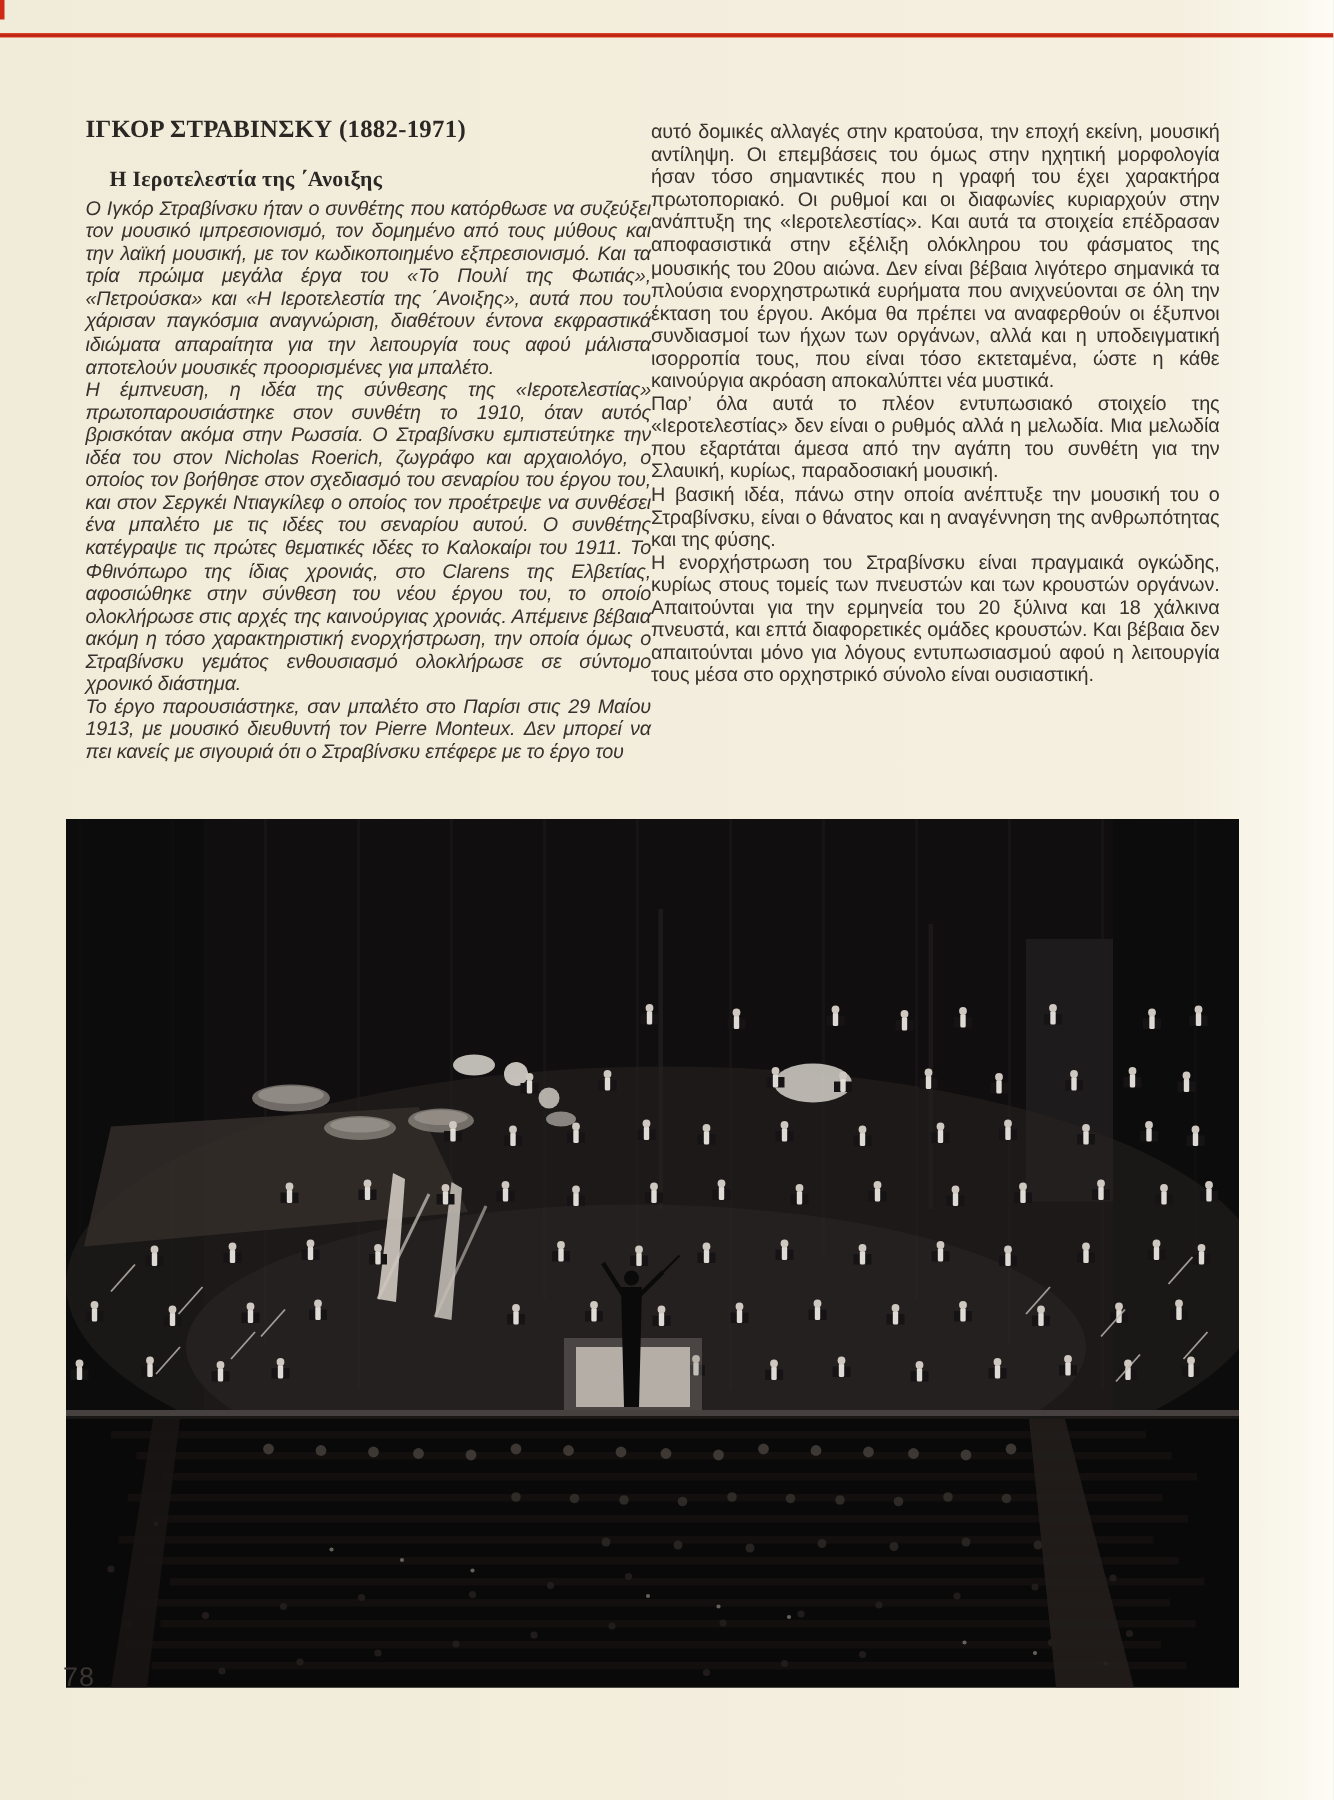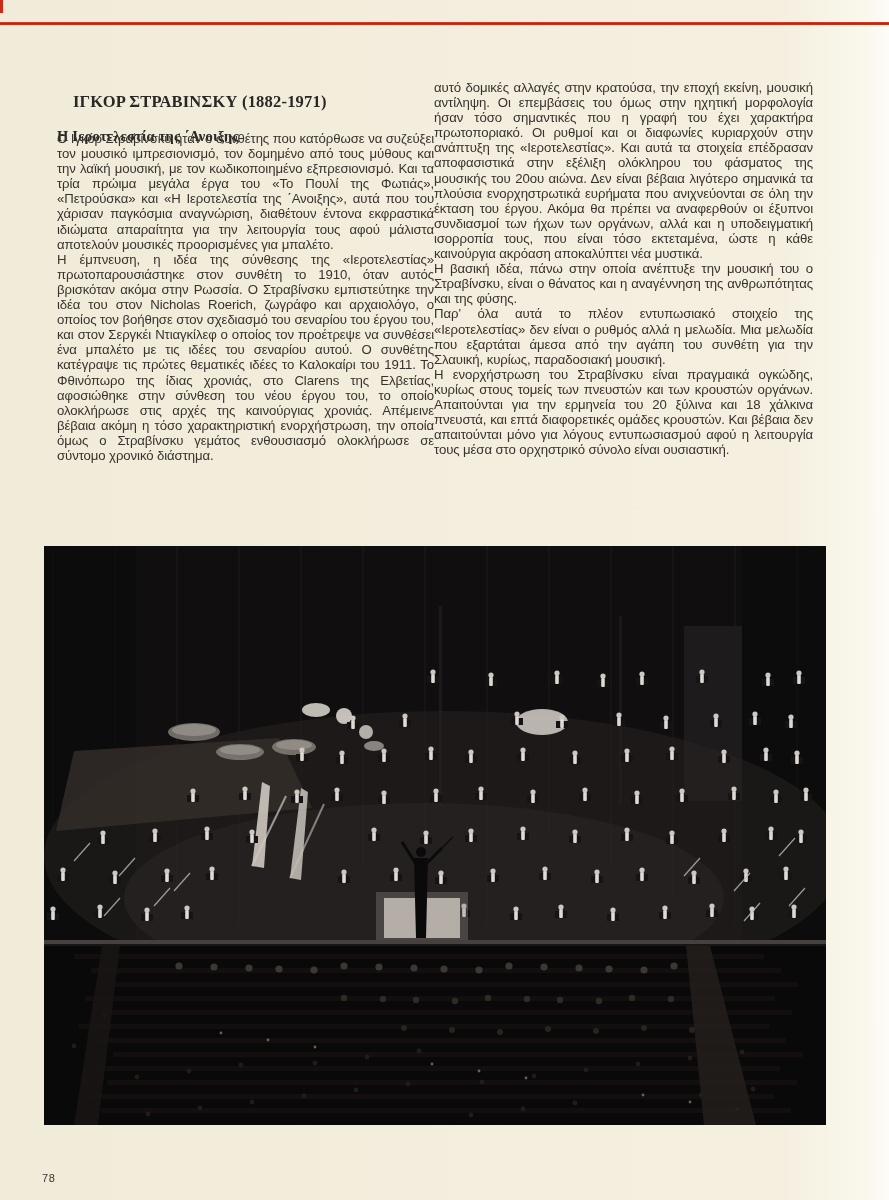--- a/index.html
+++ b/index.html
@@ -19,65 +19,66 @@
   .top-rule{
     position:absolute;left:0;top:22px;width:889px;height:3px;
     background:linear-gradient(#e0452a,#b92210 55%,#d8371e);
   }
   .article-header{
     position:absolute;left:57px;top:76px;width:380px;
     color:#2b2724;
     font-family:"Liberation Serif", serif;
   }
   .article-title{
-    margin:16px;font-size:16.5px;font-weight:700;letter-spacing:.2px;line-height:19px;
+    margin:0;font-size:16.5px;font-weight:700;letter-spacing:.2px;line-height:19px;
   }
   .article-subtitle{
-    margin:0;font-size:14.5px;font-weight:700;letter-spacing:.2px;line-height:18px;
+    margin:16px;font-size:14.5px;font-weight:700;letter-spacing:.2px;line-height:18px;
   }
   .col{
     position:absolute;
     font-size:13.2px;line-height:15.1px;color:#37322d;
     text-align:justify;letter-spacing:-0.1px;
   }
   .col p{margin:0;}
-  .col-left{left:57px;top:131px;width:377px;}
+  .col-left{left:57px;top:131px;width:377px;font-style:italic;}
   .col-right{left:434px;top:80px;width:379px;}
   .photo{
     position:absolute;left:44px;top:546px;width:782px;height:579px;
     background:#0f0d0e;
   }
   .photo svg{display:block;width:782px;height:579px;}
   .page-number{
-    position:absolute;left:42px;top:1172px;
-    font-size:11px;color:#3a3530;letter-spacing:.6px;
+    position:absolute;left:42px;top:1108px;
+    font-size:18px;color:#3a3530;letter-spacing:.6px;
   }
 </style>
 </head>
 <body>
 
 <div class="page">
 
   <div class="corner-tick"></div>
   <div class="top-rule"></div>
 
   <div class="article-header">
     <h1 class="article-title">ΙΓΚΟΡ ΣΤΡΑΒΙΝΣΚΥ (1882-1971)</h1>
     <h2 class="article-subtitle">Η Ιεροτελεστία της ΄Ανοιξης</h2>
   </div>
 
   <div class="col col-left">
     <p>Ο Ιγκόρ Στραβίνσκυ ήταν ο συνθέτης που κατόρθωσε να συζεύξει τον μουσικό ιμπρεσιονισμό, τον δομημένο από τους μύθους και την λαϊκή μουσική, με τον κωδικοποιημένο εξπρεσιονισμό. Και τα τρία πρώιμα μεγάλα έργα του «Το Πουλί της Φωτιάς», «Πετρούσκα» και «Η Ιεροτελεστία της ΄Ανοιξης», αυτά που του χάρισαν παγκόσμια αναγνώριση, διαθέτουν έντονα εκφραστικά ιδιώματα απαραίτητα για την λειτουργία τους αφού μάλιστα αποτελούν μουσικές προορισμένες για μπαλέτο.</p>
     <p>Η έμπνευση, η ιδέα της σύνθεσης της «Ιεροτελεστίας» πρωτοπαρουσιάστηκε στον συνθέτη το 1910, όταν αυτός βρισκόταν ακόμα στην Ρωσσία. Ο Στραβίνσκυ εμπιστεύτηκε την ιδέα του στον Nicholas Roerich, ζωγράφο και αρχαιολόγο, ο οποίος τον βοήθησε στον σχεδιασμό του σεναρίου του έργου του, και στον Σεργκέι Ντιαγκίλεφ ο οποίος τον προέτρεψε να συνθέσει ένα μπαλέτο με τις ιδέες του σεναρίου αυτού. Ο συνθέτης κατέγραψε τις πρώτες θεματικές ιδέες το Καλοκαίρι του 1911. Το Φθινόπωρο της ίδιας χρονιάς, στο Clarens της Ελβετίας, αφοσιώθηκε στην σύνθεση του νέου έργου του, το οποίο ολοκλήρωσε στις αρχές της καινούργιας χρονιάς. Απέμεινε βέβαια ακόμη η τόσο χαρακτηριστική ενορχήστρωση, την οποία όμως ο Στραβίνσκυ γεμάτος ενθουσιασμό ολοκλήρωσε σε σύντομο χρονικό διάστημα.</p>
+    <p>Το έργο παρουσιάστηκε, σαν μπαλέτο στο Παρίσι στις 29 Μαίου 1913, με μουσικό διευθυντή τον Pierre Monteux. Δεν μπορεί να πει κανείς με σιγουριά ότι ο Στραβίνσκυ επέφερε με το έργο του</p>
   </div>
 
   <div class="col col-right">
     <p>αυτό δομικές αλλαγές στην κρατούσα, την εποχή εκείνη, μουσική αντίληψη. Οι επεμβάσεις του όμως στην ηχητική μορφολογία ήσαν τόσο σημαντικές που η γραφή του έχει χαρακτήρα πρωτοποριακό. Οι ρυθμοί και οι διαφωνίες κυριαρχούν στην ανάπτυξη της «Ιεροτελεστίας». Και αυτά τα στοιχεία επέδρασαν αποφασιστικά στην εξέλιξη ολόκληρου του φάσματος της μουσικής του 20ου αιώνα. Δεν είναι βέβαια λιγότερο σημανικά τα πλούσια ενορχηστρωτικά ευρήματα που ανιχνεύονται σε όλη την έκταση του έργου. Ακόμα θα πρέπει να αναφερθούν οι έξυπνοι συνδιασμοί των ήχων των οργάνων, αλλά και η υποδειγματική ισορροπία τους, που είναι τόσο εκτεταμένα, ώστε η κάθε καινούργια ακρόαση αποκαλύπτει νέα μυστικά.</p>
+    <p>Παρ’ όλα αυτά το πλέον εντυπωσιακό στοιχείο της «Ιεροτελεστίας» δεν είναι ο ρυθμός αλλά η μελωδία. Μια μελωδία που εξαρτάται άμεσα από την αγάπη του συνθέτη για την Σλαυική, κυρίως, παραδοσιακή μουσική.</p>
     <p>Η βασική ιδέα, πάνω στην οποία ανέπτυξε την μουσική του ο Στραβίνσκυ, είναι ο θάνατος και η αναγέννηση της ανθρωπότητας και της φύσης.</p>
-    <p>Παρ’ όλα αυτά το πλέον εντυπωσιακό στοιχείο της «Ιεροτελεστίας» δεν είναι ο ρυθμός αλλά η μελωδία. Μια μελωδία που εξαρτάται άμεσα από την αγάπη του συνθέτη για την Σλαυική, κυρίως, παραδοσιακή μουσική.</p>
     <p>Η ενορχήστρωση του Στραβίνσκυ είναι πραγμαικά ογκώδης, κυρίως στους τομείς των πνευστών και των κρουστών οργάνων. Απαιτούνται για την ερμηνεία του 20 ξύλινα και 18 χάλκινα πνευστά, και επτά διαφορετικές ομάδες κρουστών. Και βέβαια δεν απαιτούνται μόνο για λόγους εντυπωσιασμού αφού η λειτουργία τους μέσα στο ορχηστρικό σύνολο είναι ουσιαστική.</p>
   </div>
 
   <div class="photo" role="img" aria-label="Ασπρόμαυρη φωτογραφία συμφωνικής ορχήστρας επί σκηνής με μαέστρο στο κέντρο και κοινό στην πλατεία">
     <svg id="photo-svg" viewBox="0 0 782 579">
         <rect x="0" y="0" width="782" height="579" fill="#100e0f"></rect>
         <rect x="8" y="0" width="2" height="290" fill="#1c191a" opacity="0.55"></rect>
         <rect x="70" y="0" width="2" height="320" fill="#1c191a" opacity="0.55"></rect>
         <rect x="132" y="0" width="2" height="350" fill="#1c191a" opacity="0.55"></rect>
         <rect x="194" y="0" width="2" height="380" fill="#1c191a" opacity="0.55"></rect>

